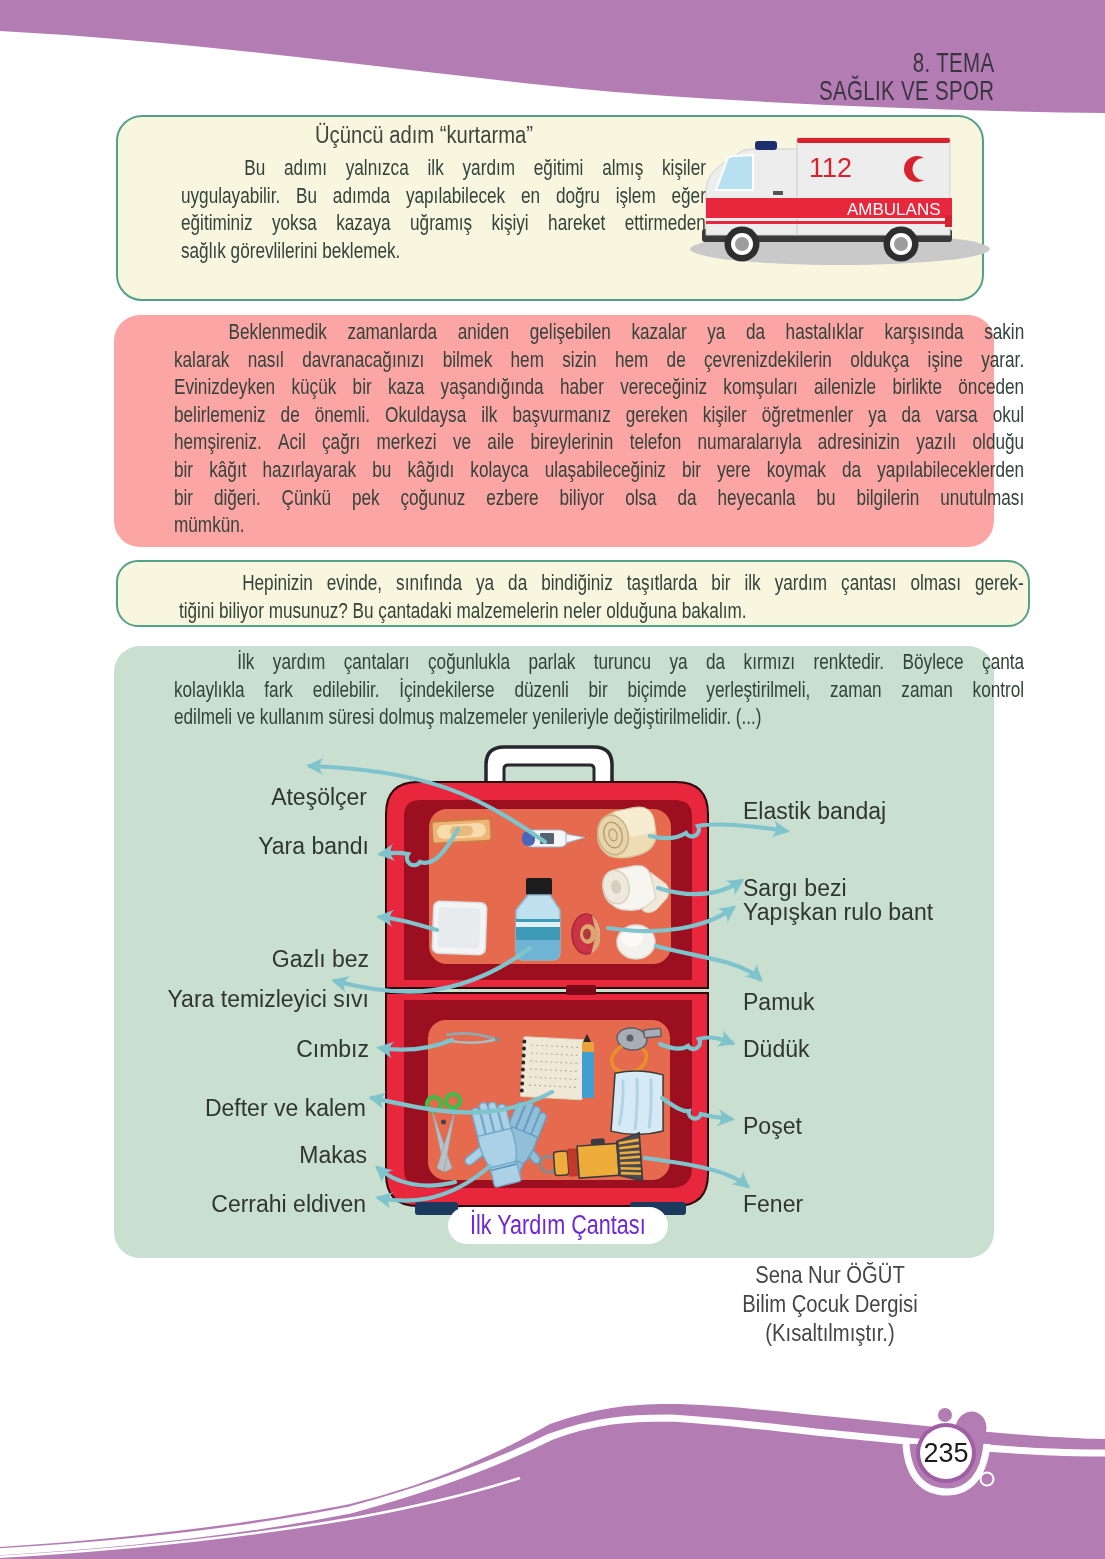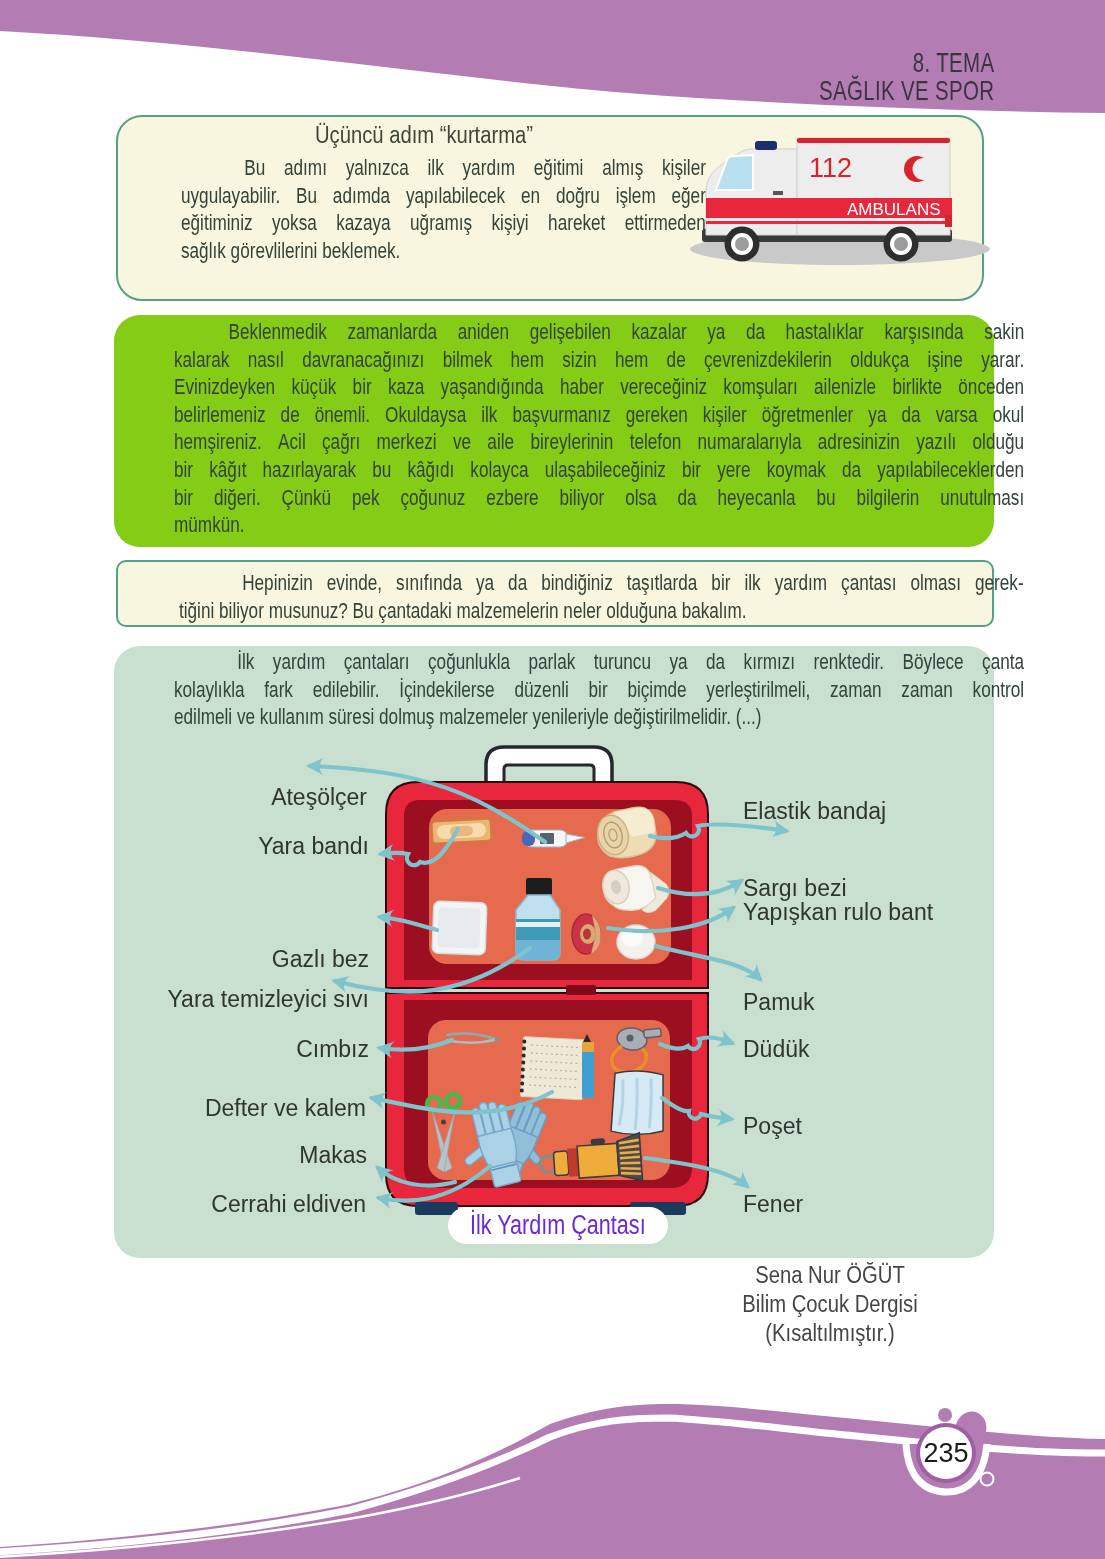--- a/index.html
+++ b/index.html
@@ -101,21 +101,21 @@
     </g>
 
     <g>
       <circle cx="214" cy="112" r="17.5" fill="#2e2e2e"></circle>
       <circle cx="214" cy="112" r="11" fill="#ffffff"></circle>
       <circle cx="214" cy="112" r="7" fill="#9c9c9c"></circle>
     </g>
   </svg>
 </div>
 
-<div class="abs" style="left:114px;top:315px;width:880px;height:232px;background:#84cc16;border-radius:26px;">
+<div class="abs" style="left:114px;top:315px;width:880px;height:232px;background:#fca5a5;border-radius:26px;">
   <div class="par abs" style="left:16px;top:3px;width:850px;">
     <div style="transform:scaleX(0.78);transform-origin:0 0;width:1090px;">
       <div class="line" style="padding-left:70px;">
           <span>Beklenmedik</span>
           <span>zamanlarda</span>
           <span>aniden</span>
           <span>gelişebilen</span>
           <span>kazalar</span>
           <span>ya</span>
           <span>da</span>
@@ -206,21 +206,21 @@
           <span>heyecanla</span>
           <span>bu</span>
           <span>bilgilerin</span>
           <span>unutulması</span>
         </div>
       <div class="line lastline">mümkün.</div>
     </div>
   </div>
 </div>
 
-<div class="abs" style="left:116px;top:560px;width:874px;height:63px;background:#f8f6de;border:2px solid #55a187;border-radius:10px;">
+<div class="abs" style="left:116px;top:560px;width:874px;height:63px;background:#f8f6de;border:2px solid #55a187;border-radius:22px;padding-left:36px;">
   <div class="par abs" style="left:17px;top:7px;width:845px;">
     <div style="transform:scaleX(0.78);transform-origin:0 0;width:1083px;">
       <div class="line" style="padding-left:81px;">
           <span>Hepinizin</span>
           <span>evinde,</span>
           <span>sınıfında</span>
           <span>ya</span>
           <span>da</span>
           <span>bindiğiniz</span>
           <span>taşıtlarda</span>

